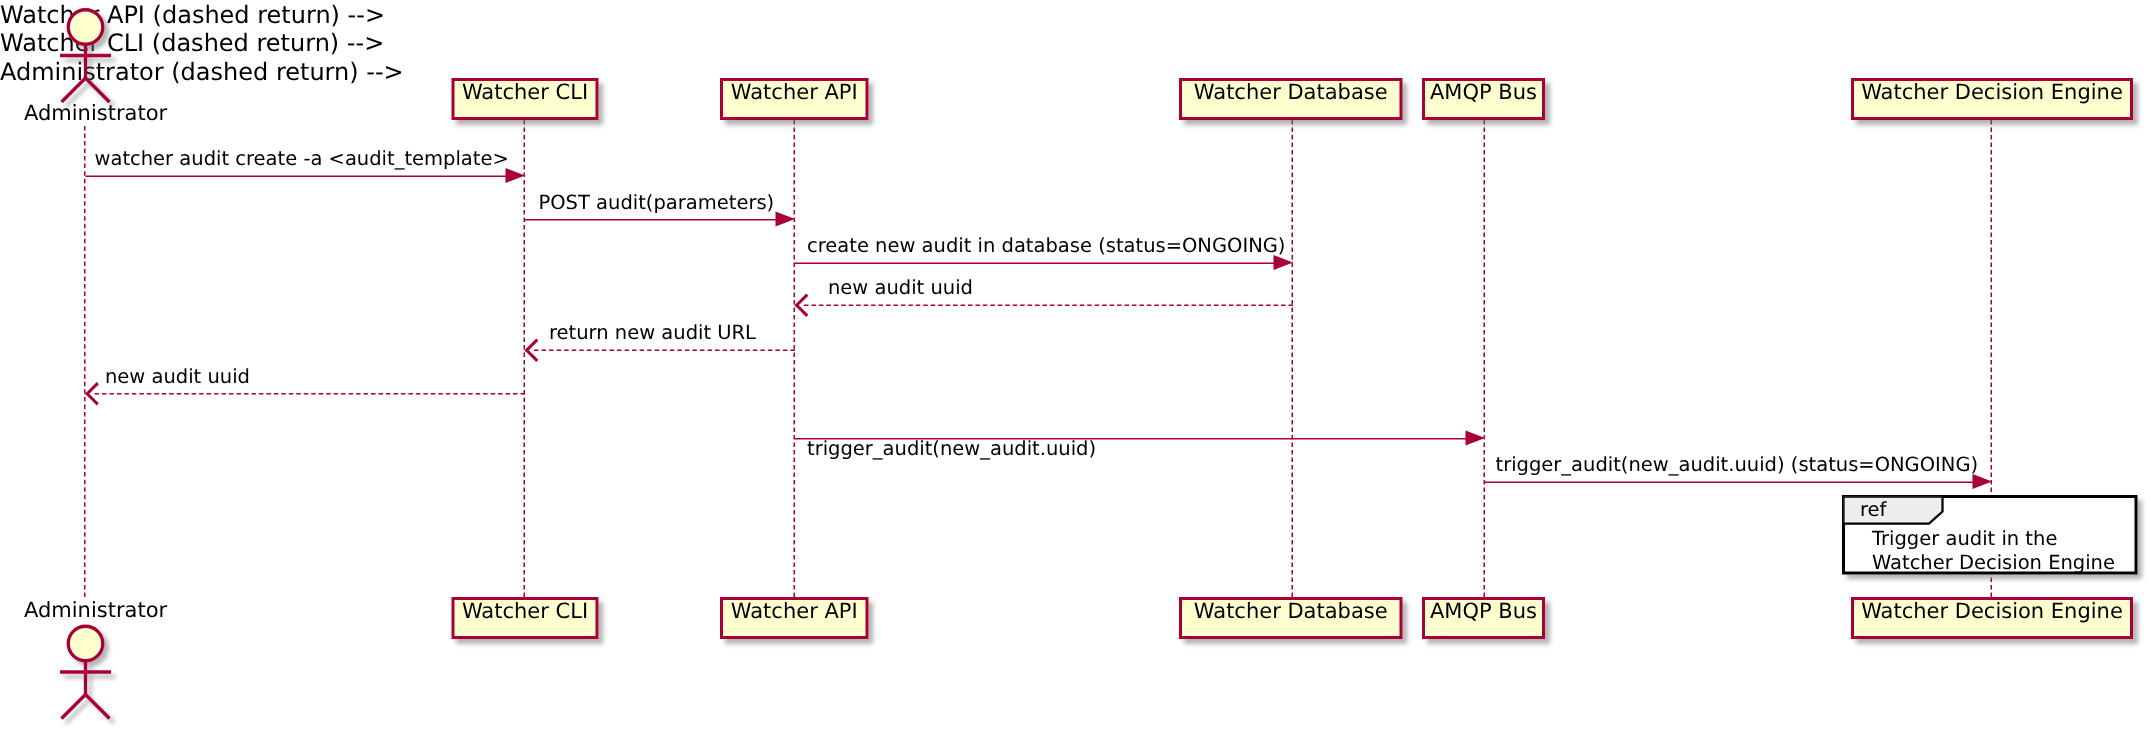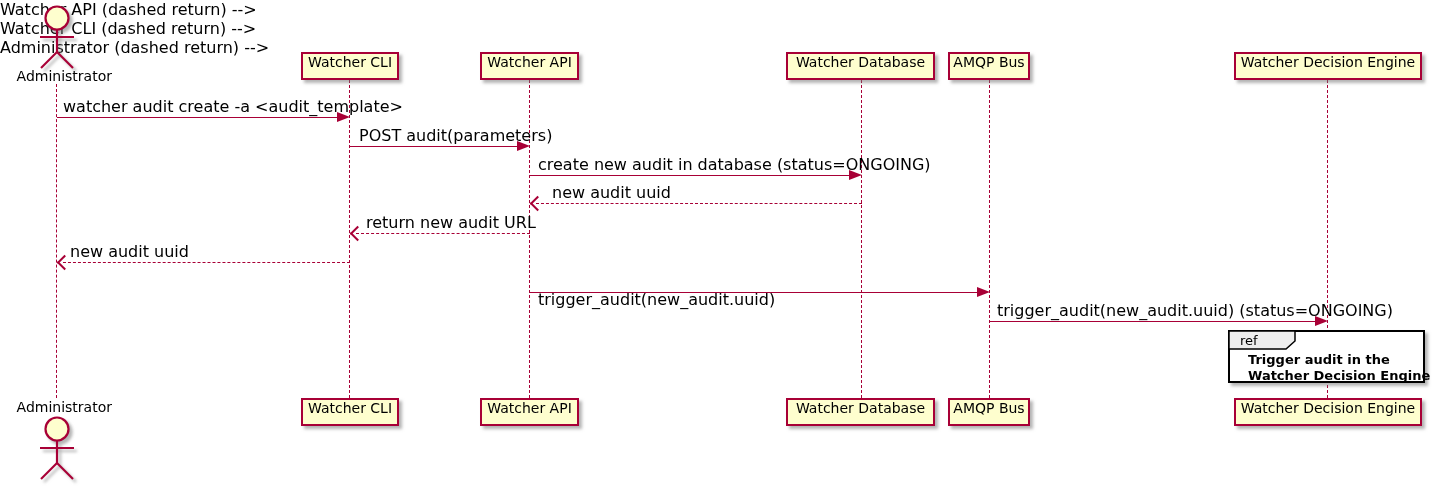--- a/index.html
+++ b/index.html
@@ -26,25 +26,25 @@
   .pbox{
     position:absolute;height:24px;
     background:var(--participant-fill);
     border:2px solid var(--stroke);
     box-shadow:3px 3px 3px rgba(120,120,120,0.55);
     display:flex;align-items:flex-start;justify-content:center;
     font-size:14px;white-space:nowrap;
   }
   .actor-svg{position:absolute;filter:drop-shadow(3px 3px 1.5px rgba(120,120,120,0.55));}
   .actor-label{
-    position:absolute;width:112px;left:0;
-    text-align:right;font-size:14px;white-space:nowrap;
+    position:absolute;width:112px;left:16px;
+    text-align:left;font-size:14px;white-space:nowrap;
   }
   .mlabel{
-    position:absolute;font-size:16px;line-height:16px;white-space:nowrap;
+    position:absolute;font-size:13px;line-height:16px;white-space:nowrap;
   }
   .mline-solid{position:absolute;height:0;border-top:1px solid var(--stroke);}
   .mline-dashed{position:absolute;height:0;border-top:1px dashed var(--stroke);}
   .ahead-right{
     position:absolute;width:0;height:0;
     border-top:5px solid transparent;border-bottom:5px solid transparent;
     border-left:13px solid var(--stroke);
   }
   .ahead-open-left{
     position:absolute;width:9px;height:9px;
@@ -56,21 +56,21 @@
     position:absolute;left:1228px;top:330px;width:197px;height:53px;
     background:var(--background);
     border:2px solid var(--ref-border);
     box-shadow:3px 3px 3px rgba(120,120,120,0.55);
     box-sizing:border-box;
   }
   .ref-keyword{
     position:absolute;left:10px;top:1px;
     font-size:13px;font-weight:normal;
   }
-  .ref-line{position:absolute;left:18px;font-size:13px;white-space:nowrap;font-weight:bold;}
+  .ref-line{position:absolute;left:18px;font-size:13px;white-space:nowrap;}
 </style>
 </head>
 <body>
 
 <div class="diagram">
 
   
   <div class="lifeline" style="left:56px;top:84px;height:314px"></div>
   <div class="lifeline" style="left:349px;top:80px;height:318px"></div>
   <div class="lifeline" style="left:529px;top:80px;height:318px"></div>

